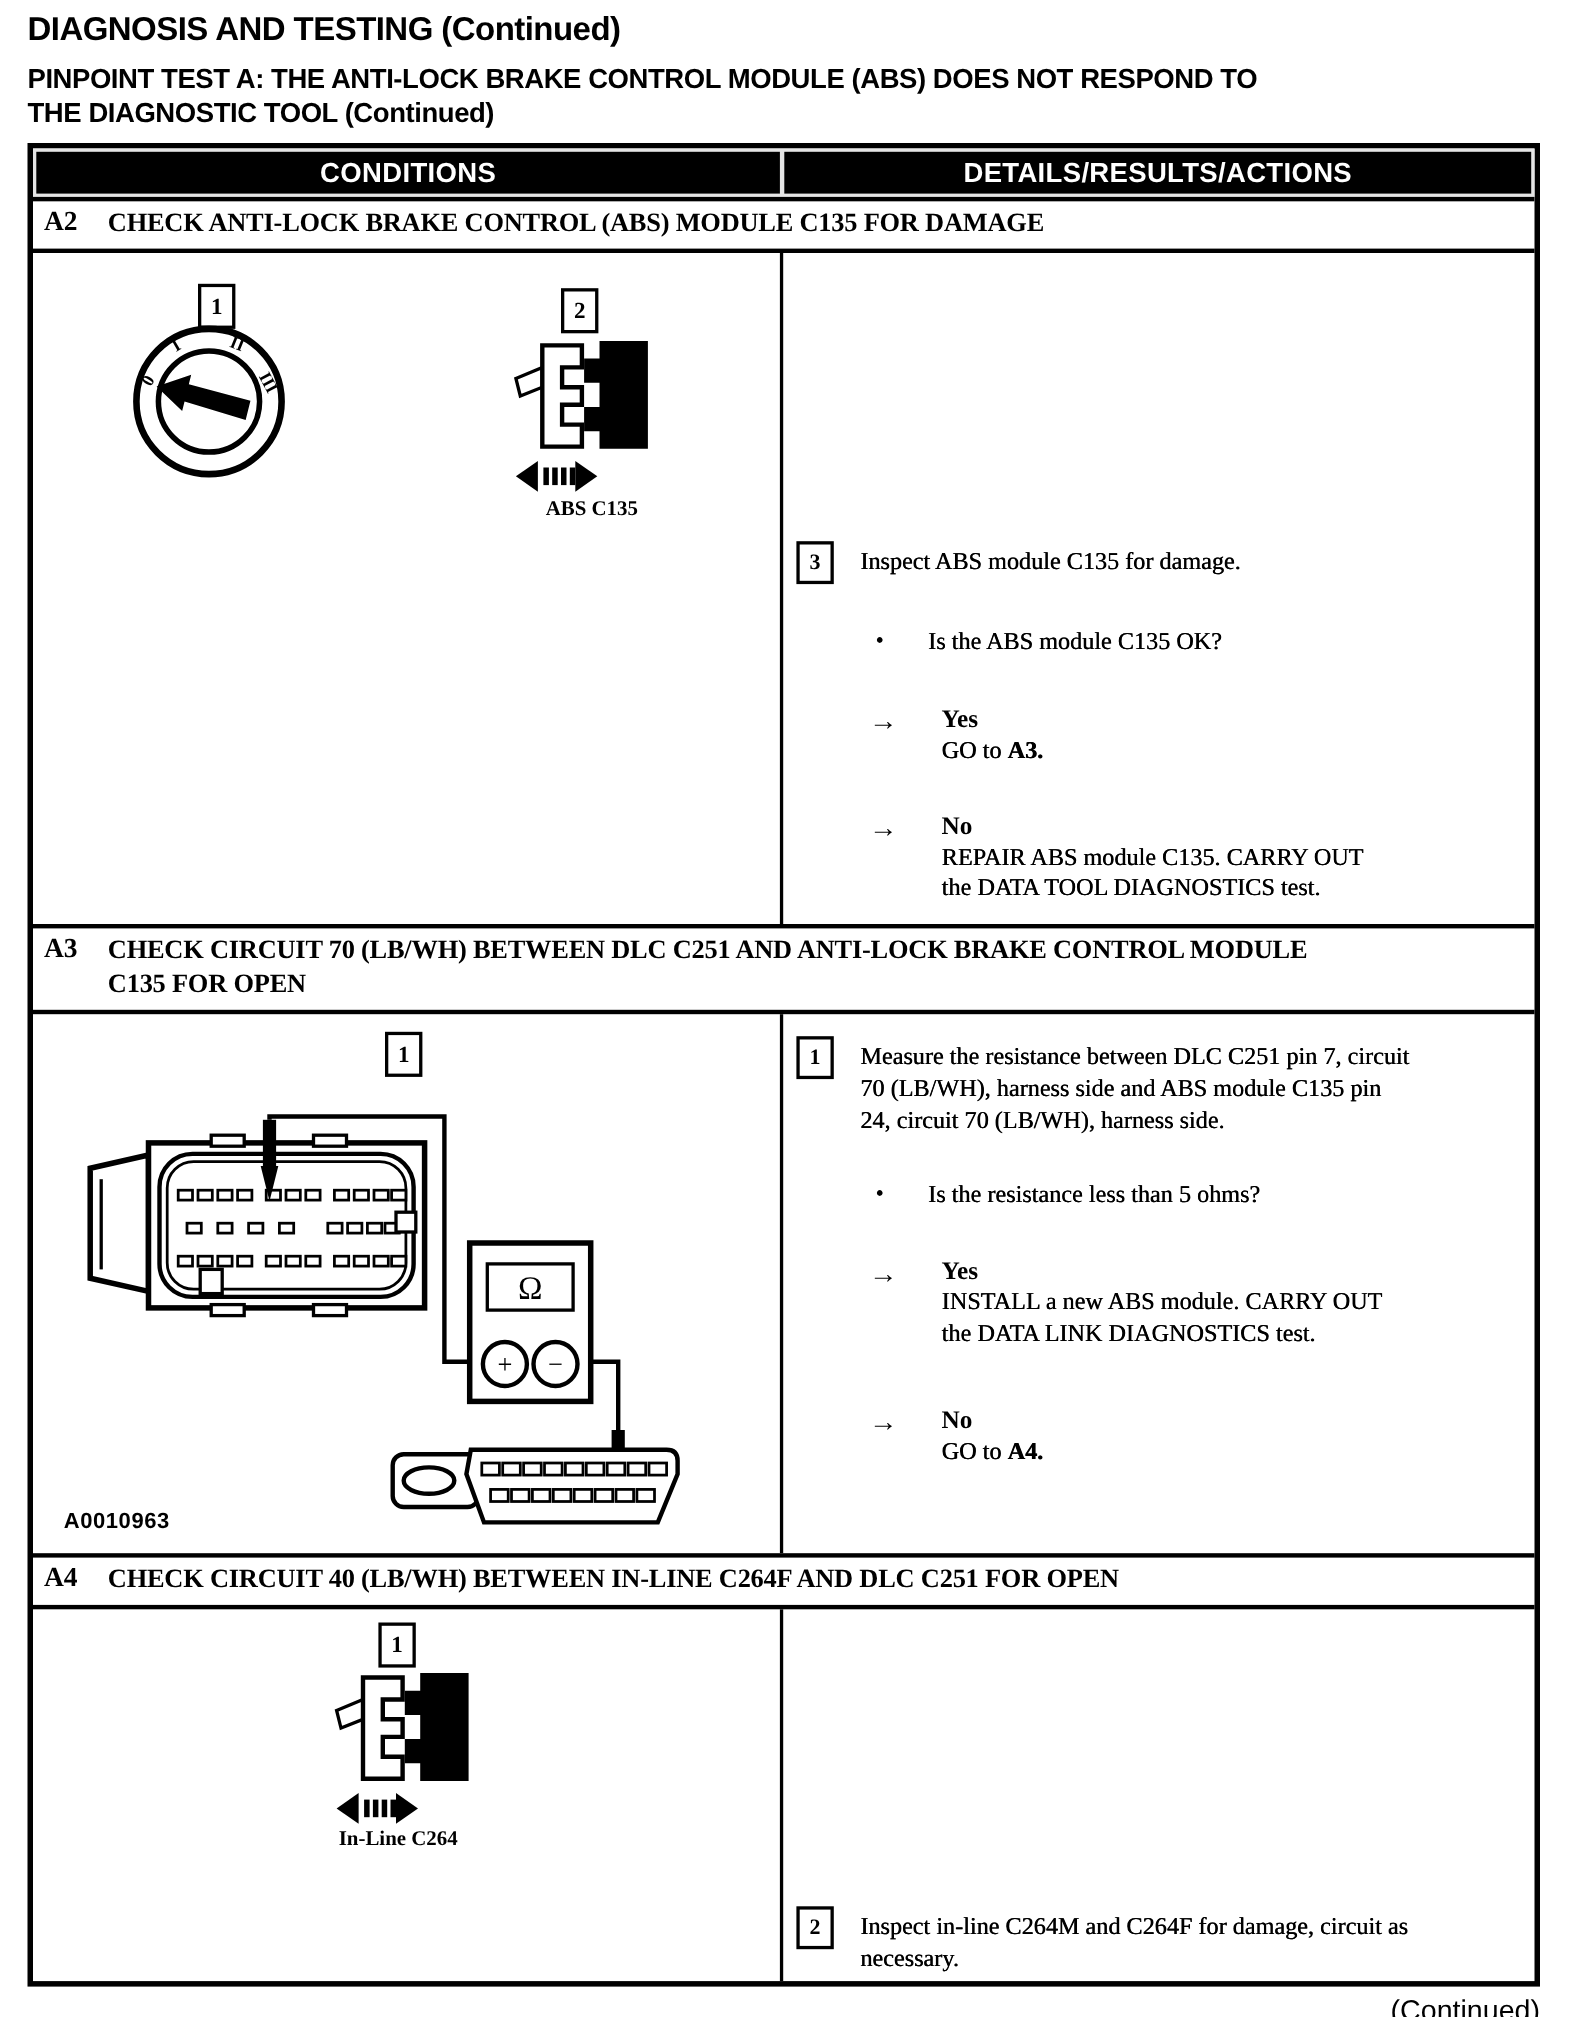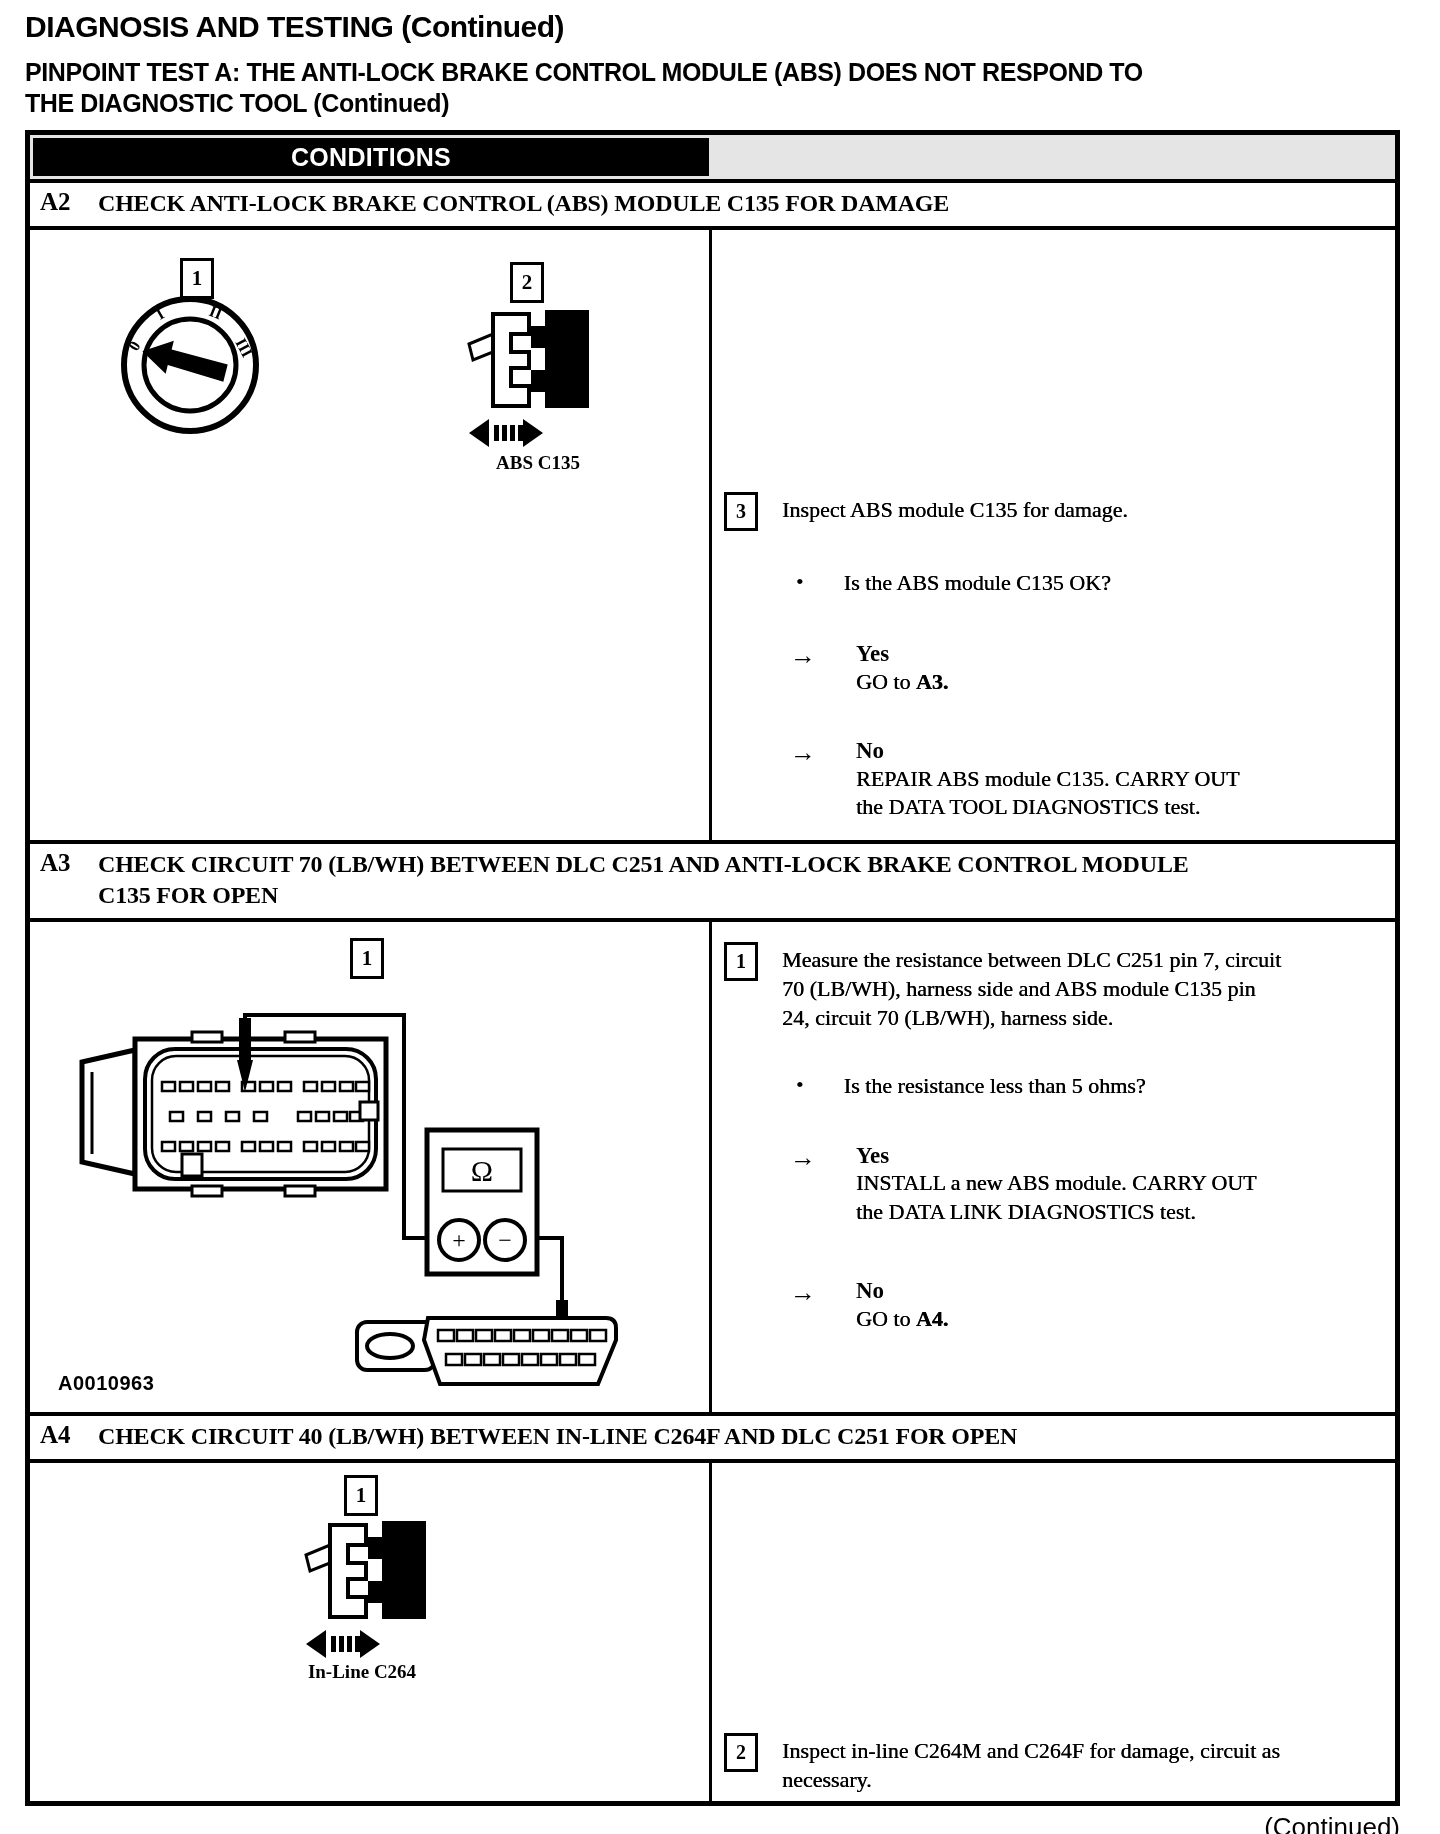--- a/index.html
+++ b/index.html
@@ -65,20 +65,21 @@
     <div class="h1">DIAGNOSIS AND TESTING (Continued)</div>
     <div class="h2">
       <div>PINPOINT TEST A:  THE ANTI-LOCK BRAKE CONTROL MODULE (ABS) DOES NOT RESPOND TO</div>
       <div>THE DIAGNOSTIC TOOL (Continued)</div>
     </div>
 
     <div class="ptable">
 
       <div class="thead">
         <div class="hcell left">CONDITIONS</div>
+        <div class="hcell right">DETAILS/RESULTS/ACTIONS</div>
       </div>
 
       <div class="band">
         <span class="rid">A2</span>
         <span class="rtitle">CHECK ANTI-LOCK BRAKE CONTROL (ABS) MODULE C135 FOR DAMAGE</span>
       </div>
 
       <div class="brow a2-body">
         <div class="cleft">
           <div class="callout" style="left:150px;top:28px;">

